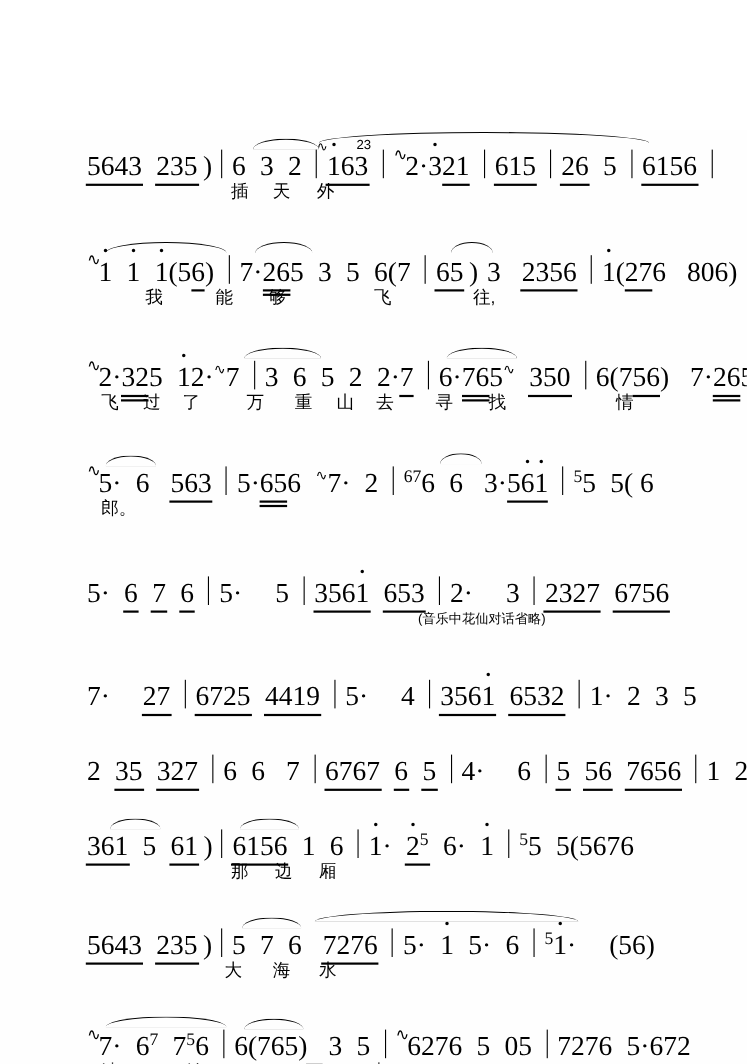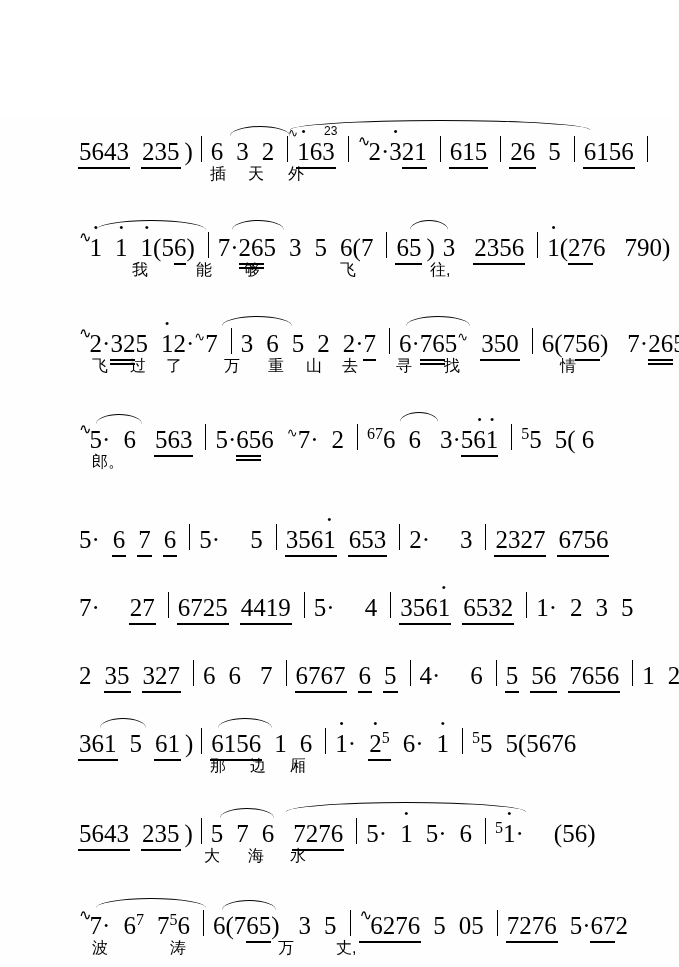--- a/index.html
+++ b/index.html
@@ -194,21 +194,21 @@
         <span class="bar"></span>
         <span class="grp b1">65</span>
           <span>)</span>
           <span class="sp-s"></span>
         <span class="grp">3</span>
           <span class="sp"></span>
         <span class="grp b1">2356</span>
         <span class="bar"></span>
         <span class="grp"><span class="dotup">1</span>(<span class="b1" style="position:relative;display:inline-block;">27</span>6</span>
           <span class="sp"></span>
-        <span class="grp">790)</span>
+        <span class="grp">806)</span>
 
       </div>
       <span class="slur" style="left:96px; top:6px; width:110px;"></span>
       <span class="slur" style="left:232px; top:6px; width:52px;"></span>
       <span class="slur" style="left:410px; top:6px; width:38px;"></span>
     </div>
     <div class="lyrics">
       <span style="left:132px">我</span>
       <span style="left:196px">能</span>
       <span style="left:244px">够</span>
@@ -314,20 +314,23 @@
         <span class="bar"></span>
         <span class="grp">2·</span>
           <span class="sp-l"></span>
         <span class="grp">3</span>
         <span class="bar"></span>
         <span class="grp b1">2327</span>
           <span class="sp-s"></span>
         <span class="grp b1">6756</span>
       </div>
     </div>
+    <div class="lyrics">
+      <span class="annot" style="left:380px; top:2px; font-size:12px;">(音乐中花仙对话省略)</span>
+    </div>
   </div>
 
   <div class="system" style="margin-top:22px;">
     <div class="staffline">
       <div class="notes">
         <span class="grp">7·</span>
           <span class="sp-l"></span>
         <span class="grp b1">27</span>
         <span class="bar"></span>
         <span class="grp b1">6725</span>

